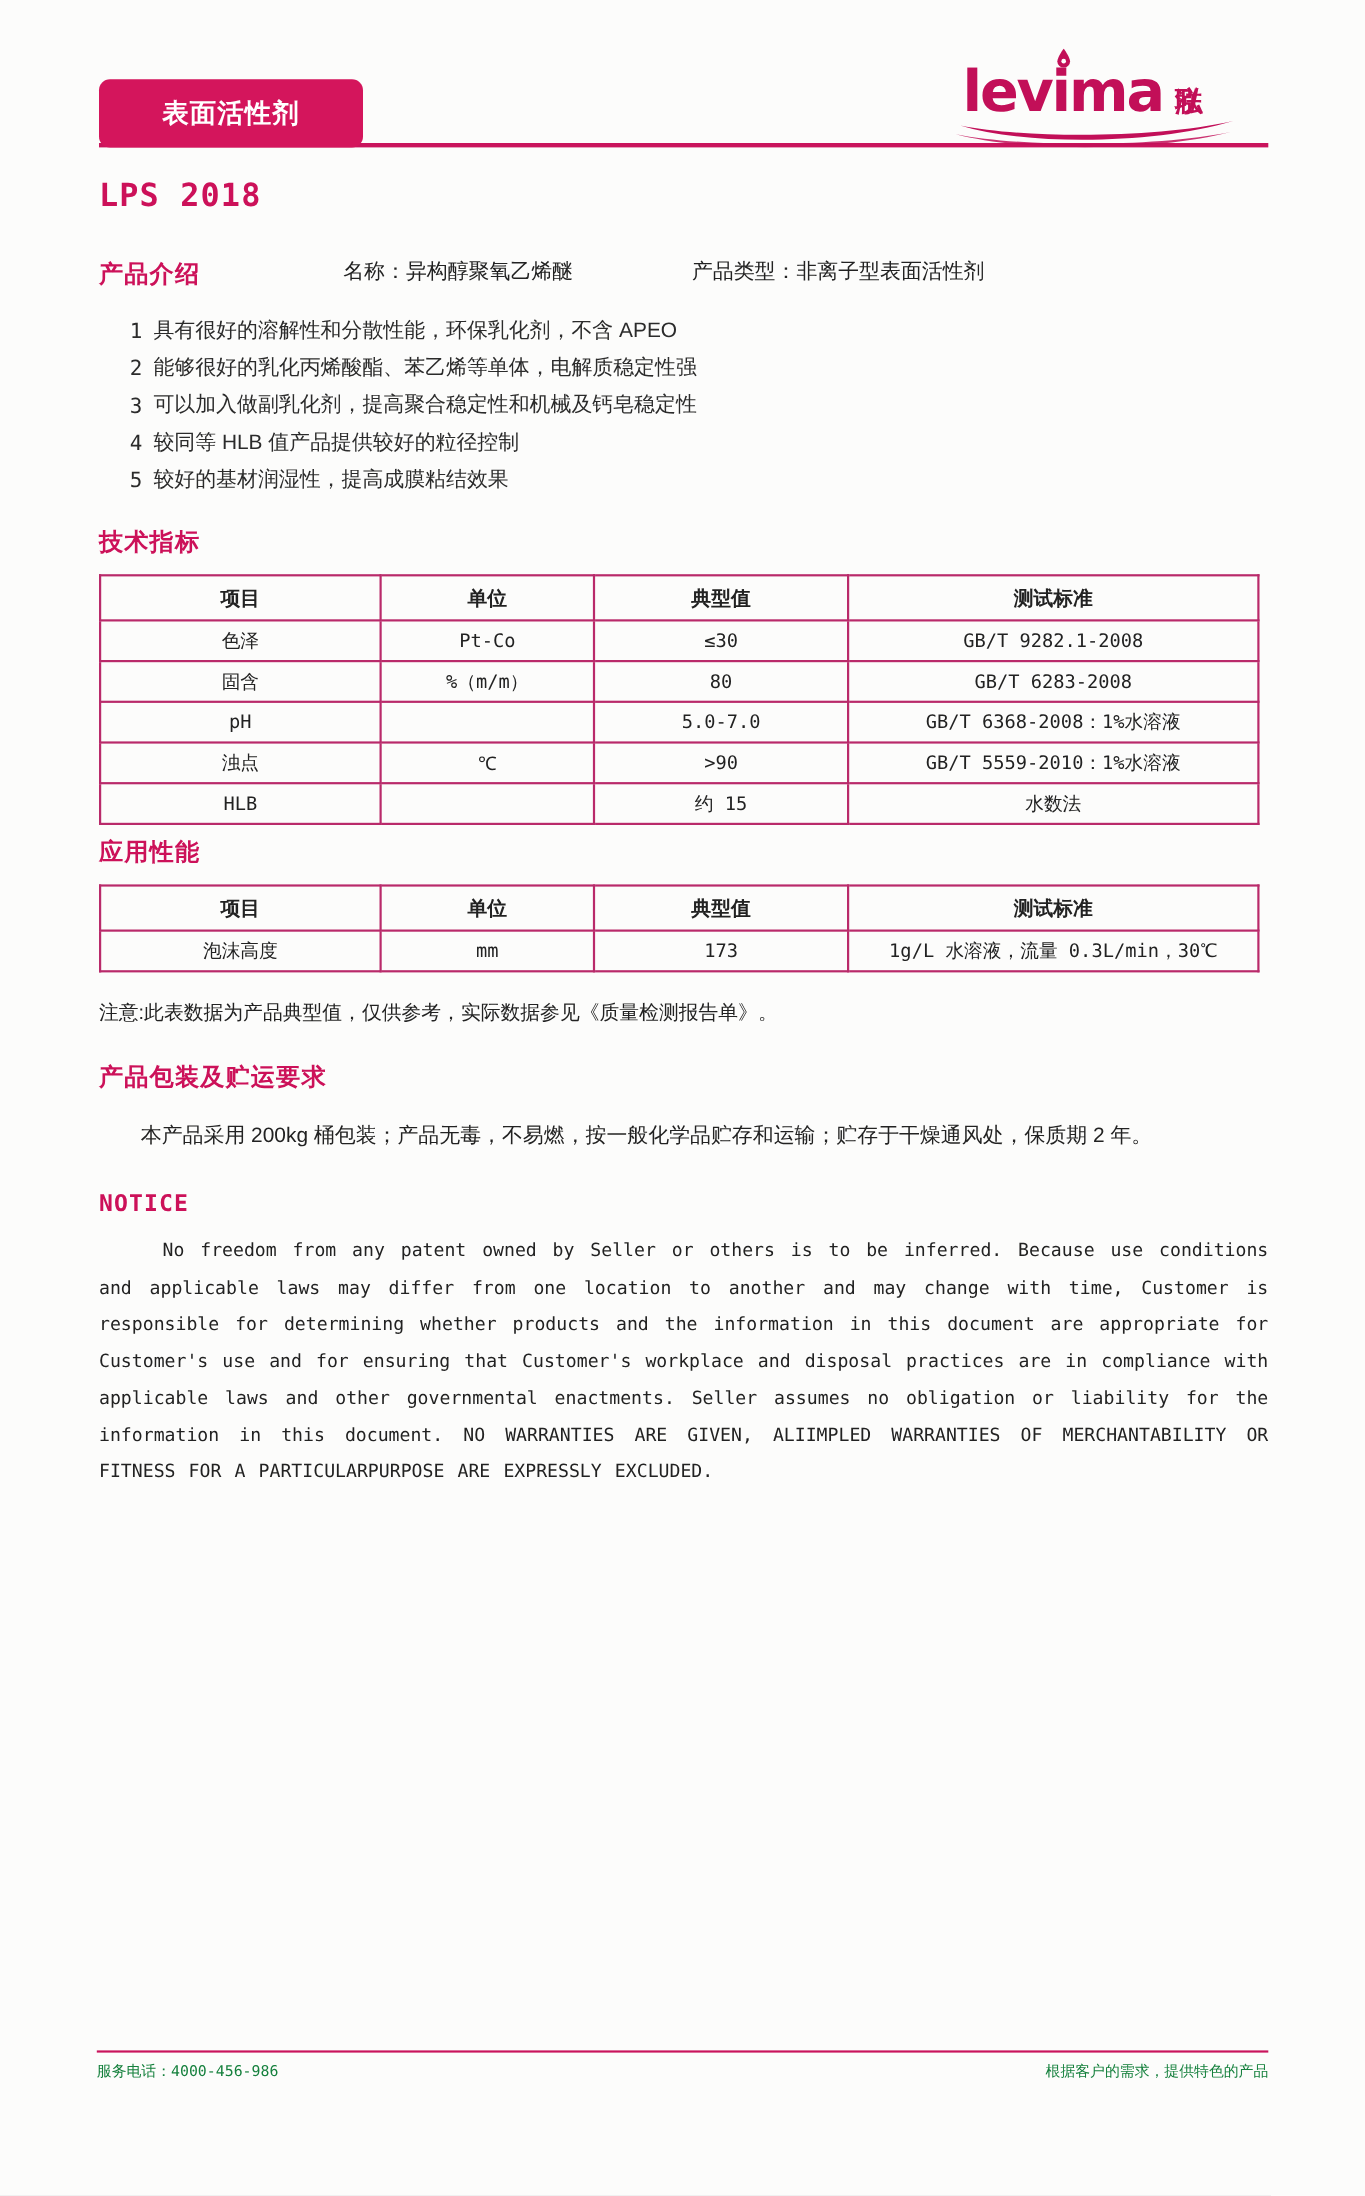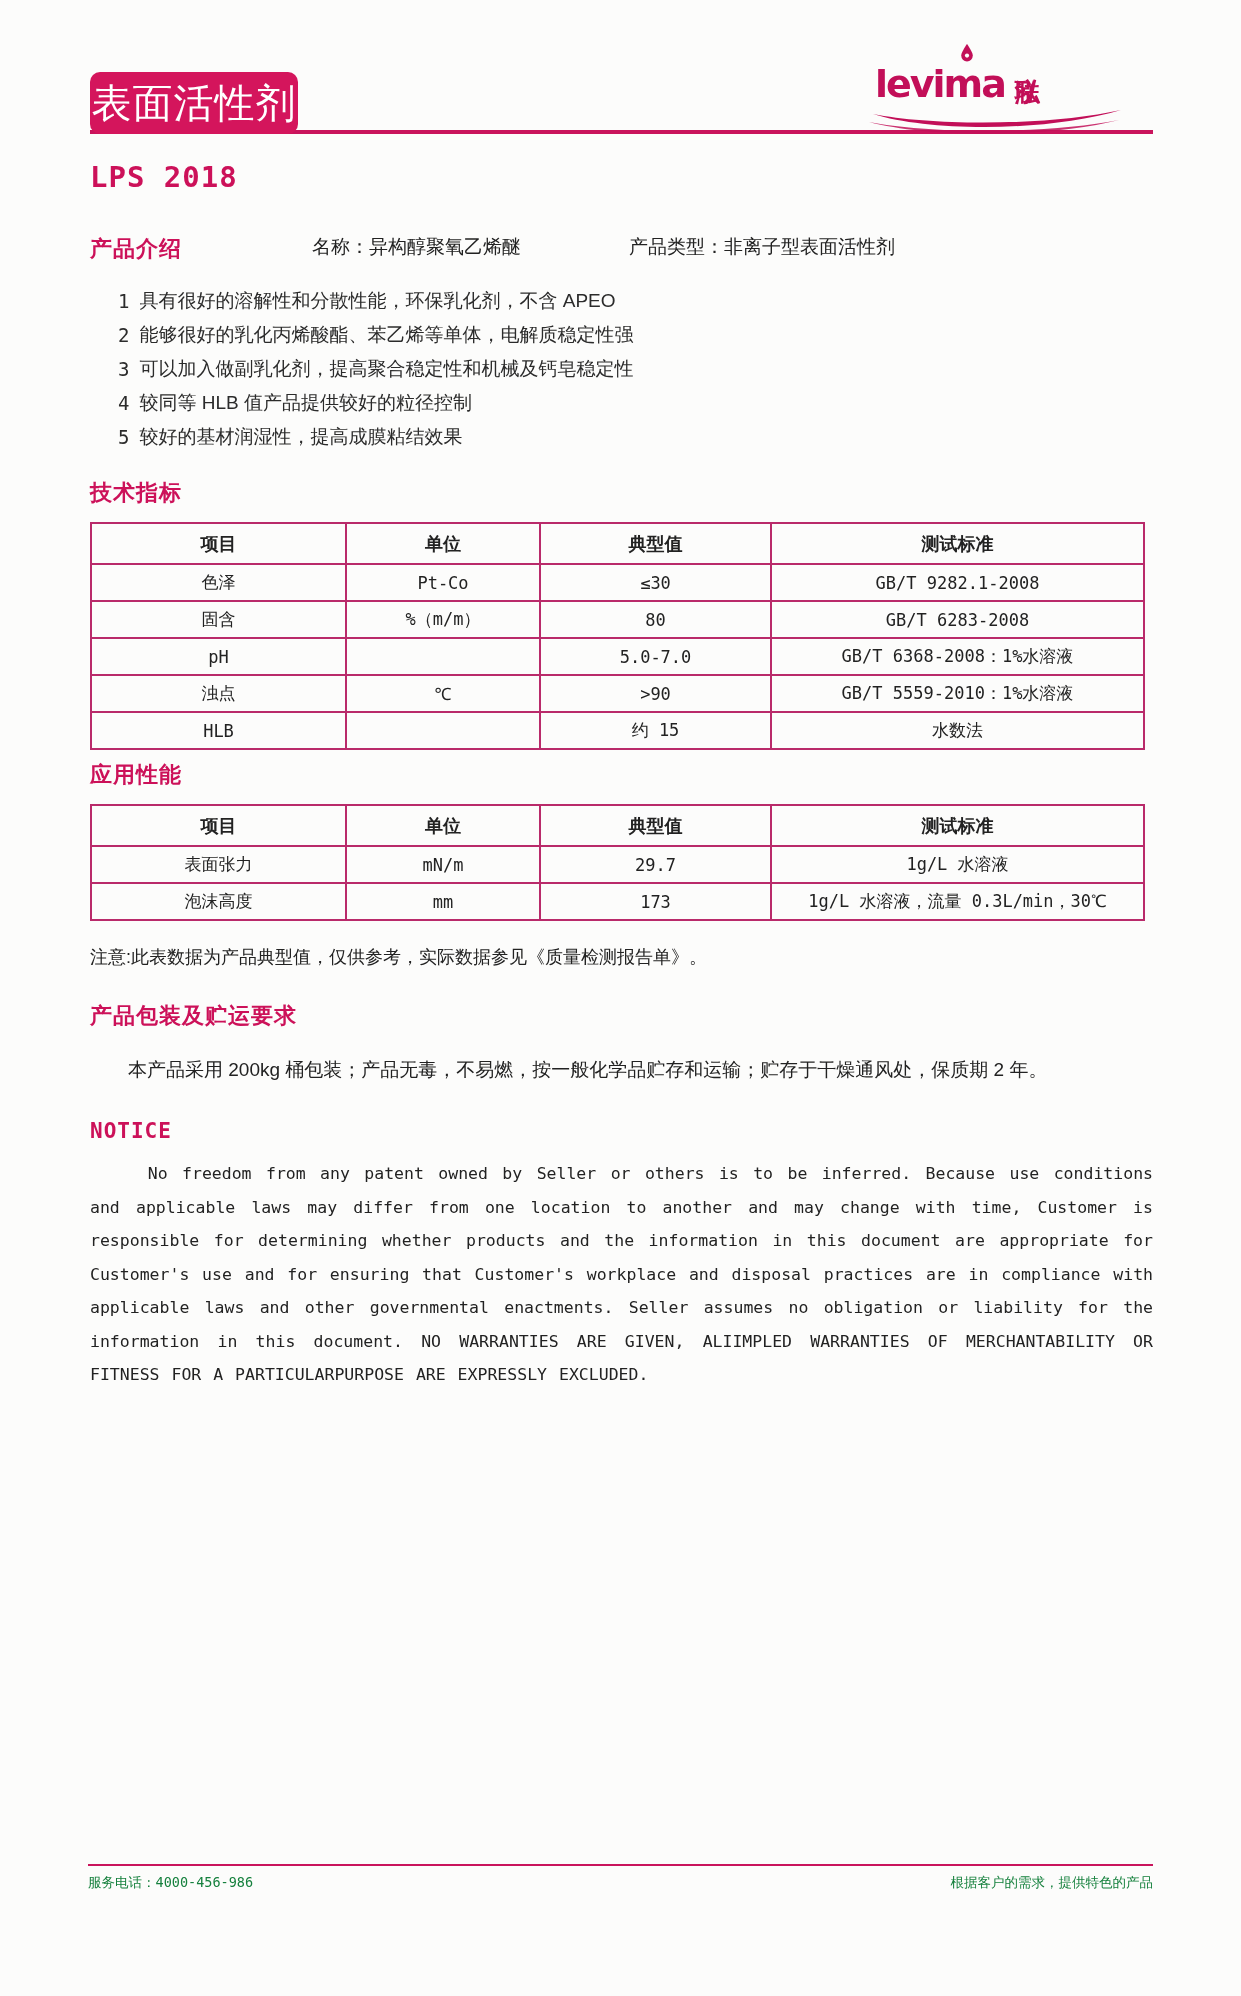--- a/index.html
+++ b/index.html
@@ -14,32 +14,32 @@
   }
   .content{position:relative;padding:0 88px 0 90px;}
 
   
   .header{position:relative;height:140px;}
   .header-rule{
     position:absolute;left:90px;top:130px;width:1063px;height:4px;
     background:#c9145c;
   }
   .banner{
-    position:absolute;left:90px;top:72px;width:208px;height:62px;
+    position:absolute;left:90px;top:72px;width:240px;height:62px;
     background:#d4155c;border-radius:10px;
-    color:#ffffff;font-size:40px;font-weight:normal;
+    color:#ffffff;font-size:24px;font-weight:bold;
     display:flex;align-items:center;justify-content:center;
     letter-spacing:1px;z-index:2;
   }
   .logo{position:absolute;right:76px;top:56px;width:290px;height:84px;z-index:2;}
   .logo-row{display:flex;align-items:flex-start;}
   .wordmark{
     position:relative;
     font-family:"DejaVu Sans",sans-serif;
-    font-weight:bold;font-size:38px;line-height:56px;
+    font-weight:bold;font-size:52px;line-height:56px;
     color:#c20f58;letter-spacing:-2px;
   }
   .droplet{position:absolute;left:84px;top:-12px;}
   .logo-cjk{
     margin-left:10px;margin-top:2px;
     writing-mode:vertical-lr;text-orientation:upright;
     font-size:25px;font-weight:bold;color:#c20f58;line-height:1;
     letter-spacing:2px;
   }
   .swoosh{position:absolute;left:-6px;top:52px;}
@@ -232,26 +232,20 @@
       <thead>
         <tr>
           <th>项目</th>
           <th>单位</th>
           <th>典型值</th>
           <th>测试标准</th>
         </tr>
       </thead>
       <tbody>
         <tr>
-          <td>表面张力</td>
-          <td>mN/m</td>
-          <td>29.7</td>
-          <td>1g/L 水溶液</td>
-        </tr>
-        <tr>
           <td>泡沫高度</td>
           <td>mm</td>
           <td>173</td>
           <td>1g/L 水溶液，流量 0.3L/min，30℃</td>
         </tr>
       </tbody>
     </table>
 
     <div class="note-line">注意:此表数据为产品典型值，仅供参考，实际数据参见《质量检测报告单》。</div>
 

